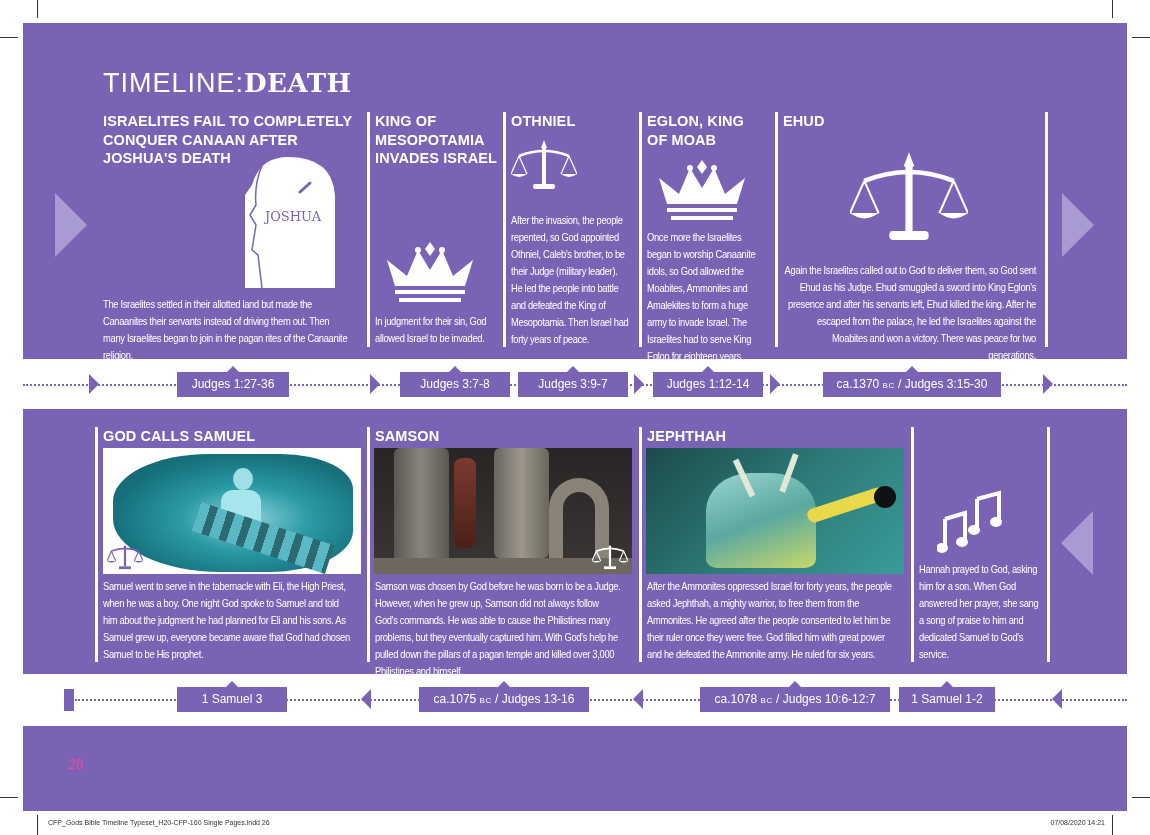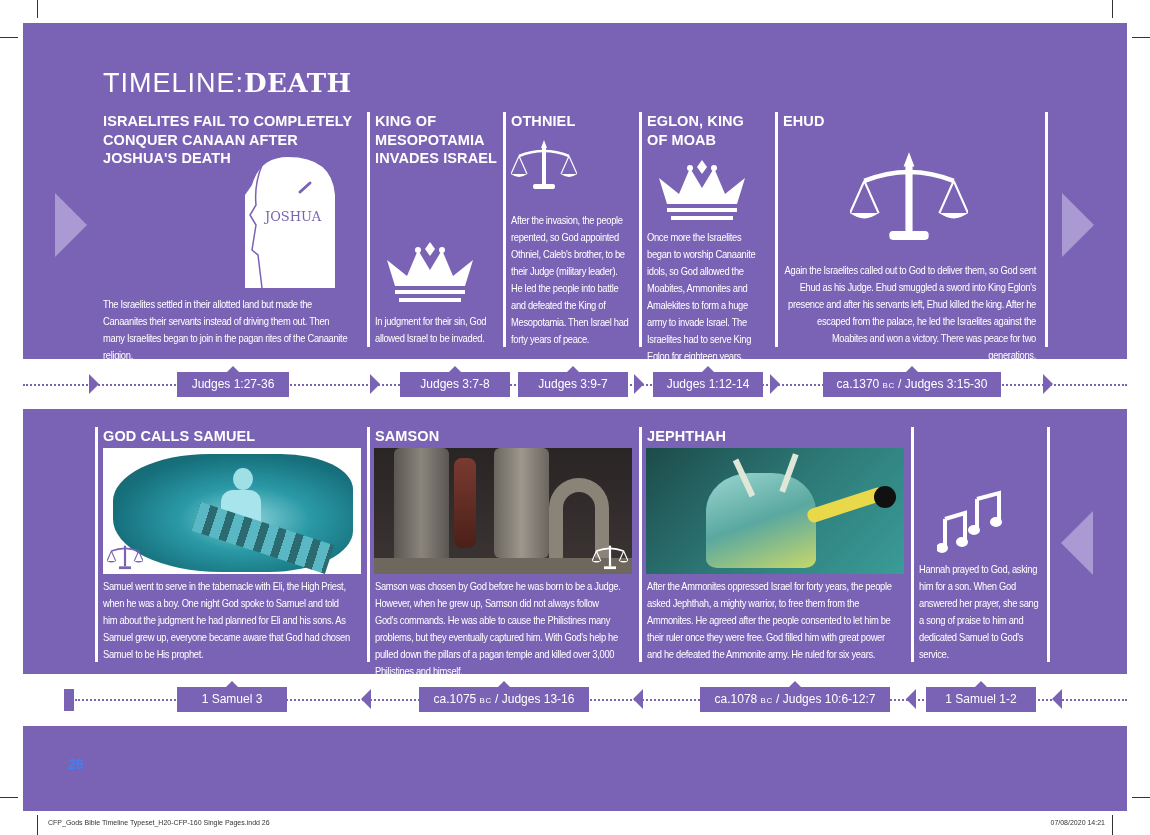--- a/index.html
+++ b/index.html
@@ -15,21 +15,21 @@
   .col p { position: absolute; left: 8px; font-family: "Liberation Sans", sans-serif; font-size: 10.2px; line-height: 17px; color: #fff; letter-spacing: -0.35px; transform: scaleX(0.92); transform-origin: left top; }
   .photo { position: absolute; overflow: hidden; }
   .nav-arrow { position: absolute; width: 0; height: 0; }
   .ruler { position: absolute; height: 0; border-top: 2px dotted #7a63b5; }
   .ref { position: absolute; height: 25px; background: #7a63b5; color: #fff; font-size: 12px; line-height: 25px; text-align: center; }
   .ref::before { content: ""; position: absolute; left: 50%; top: -6px; margin-left: -6px; border-left: 6px solid transparent; border-right: 6px solid transparent; border-bottom: 6px solid #7a63b5; }
   .ref small { font-size: 8px; letter-spacing: 0.5px; }
   .tri-r { position: absolute; width: 0; height: 0; border-top: 10px solid transparent; border-bottom: 10px solid transparent; border-left: 10px solid #7a63b5; }
   .tri-l { position: absolute; width: 0; height: 0; border-top: 10px solid transparent; border-bottom: 10px solid transparent; border-right: 10px solid #7a63b5; }
   .notch { position: absolute; width: 0; height: 0; border-left: 8px solid transparent; border-right: 8px solid transparent; border-top: 8px solid #7a63b5; }
-  .page-num { position: absolute; left: 68px; top: 756px; font-size: 14px; font-weight: bold; color: #3b82f6; }
+  .page-num { position: absolute; left: 68px; top: 756px; font-size: 14px; font-weight: normal; color: #ec4899; }
   .slug { position: absolute; top: 819px; font-size: 7px; color: #333; }
 </style>
 </head>
 <body>
 
 <div class="crop" style="left:37px;top:0;width:1px;height:18px;"></div>
 <div class="crop" style="left:0;top:37px;width:18px;height:1px;"></div>
 <div class="crop" style="left:1112px;top:0;width:1px;height:18px;"></div>
 <div class="crop" style="left:1132px;top:37px;width:18px;height:1px;"></div>
 <div class="crop" style="left:0;top:797px;width:18px;height:1px;"></div>
@@ -217,19 +217,19 @@
 
 <div class="ruler" style="left:75px;top:699px;width:1052px;"></div>
 <div style="position:absolute;left:64px;top:689px;width:10px;height:22px;background:#7a63b5;"></div>
 <div class="tri-l" style="left:361px;top:689px;"></div>
 <div class="tri-l" style="left:633px;top:689px;"></div>
 <div class="tri-l" style="left:906px;top:689px;"></div>
 <div class="tri-l" style="left:1052px;top:689px;"></div>
 <div class="ref" style="left:177px;top:687px;width:110px;"><span>1 Samuel 3</span></div>
 <div class="ref" style="left:419px;top:687px;width:170px;"><span>ca.1075</span> <small>BC</small> <span>/ Judges 13-16</span></div>
 <div class="ref" style="left:681px;top:687px;width:190px;margin-left:19px;"><span>ca.1078</span> <small>BC</small> <span>/ Judges 10:6-12:7</span></div>
-<div class="ref" style="left:926px;top:687px;width:110px;"><span>1 Samuel 1-2</span></div>
+<div class="ref" style="left:899px;top:687px;width:96px;"><span>1 Samuel 1-2</span></div>
 
 <div class="panel" style="top:726px;height:85px;"></div>
 <div class="page-num">26</div>
 
 <div class="slug" style="left:48px;">CFP_Gods Bible Timeline Typeset_H20-CFP-160 Single Pages.indd   26</div>
 <div class="slug" style="right:45px;">07/08/2020   14:21</div>
 
 </body></html>

